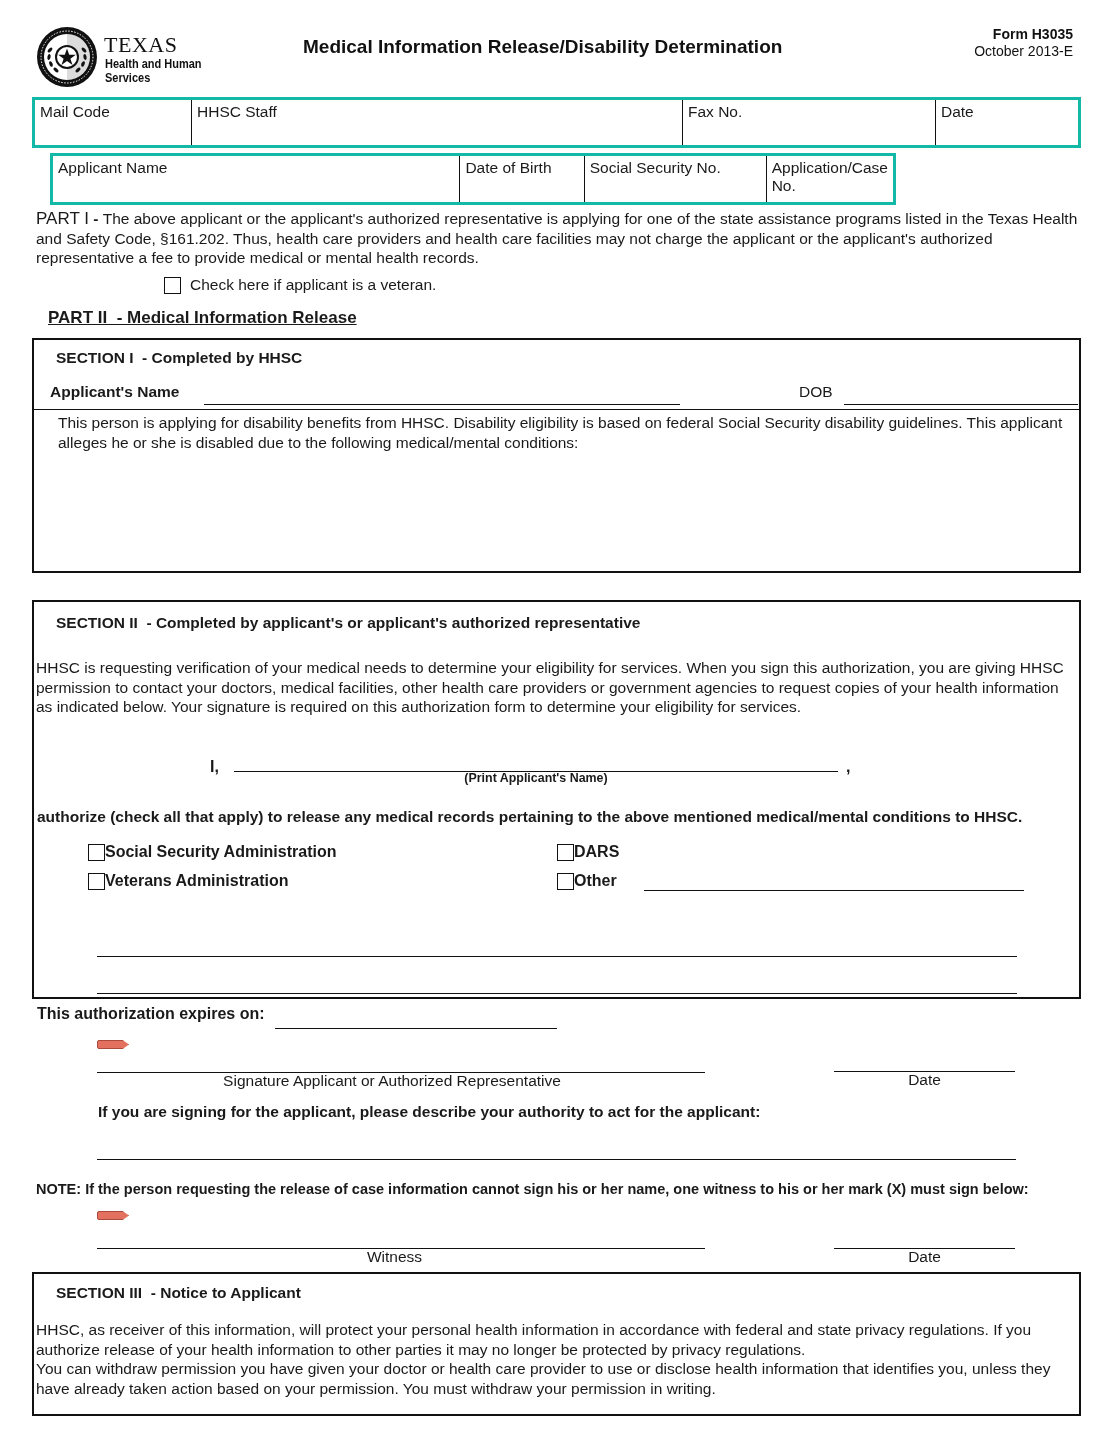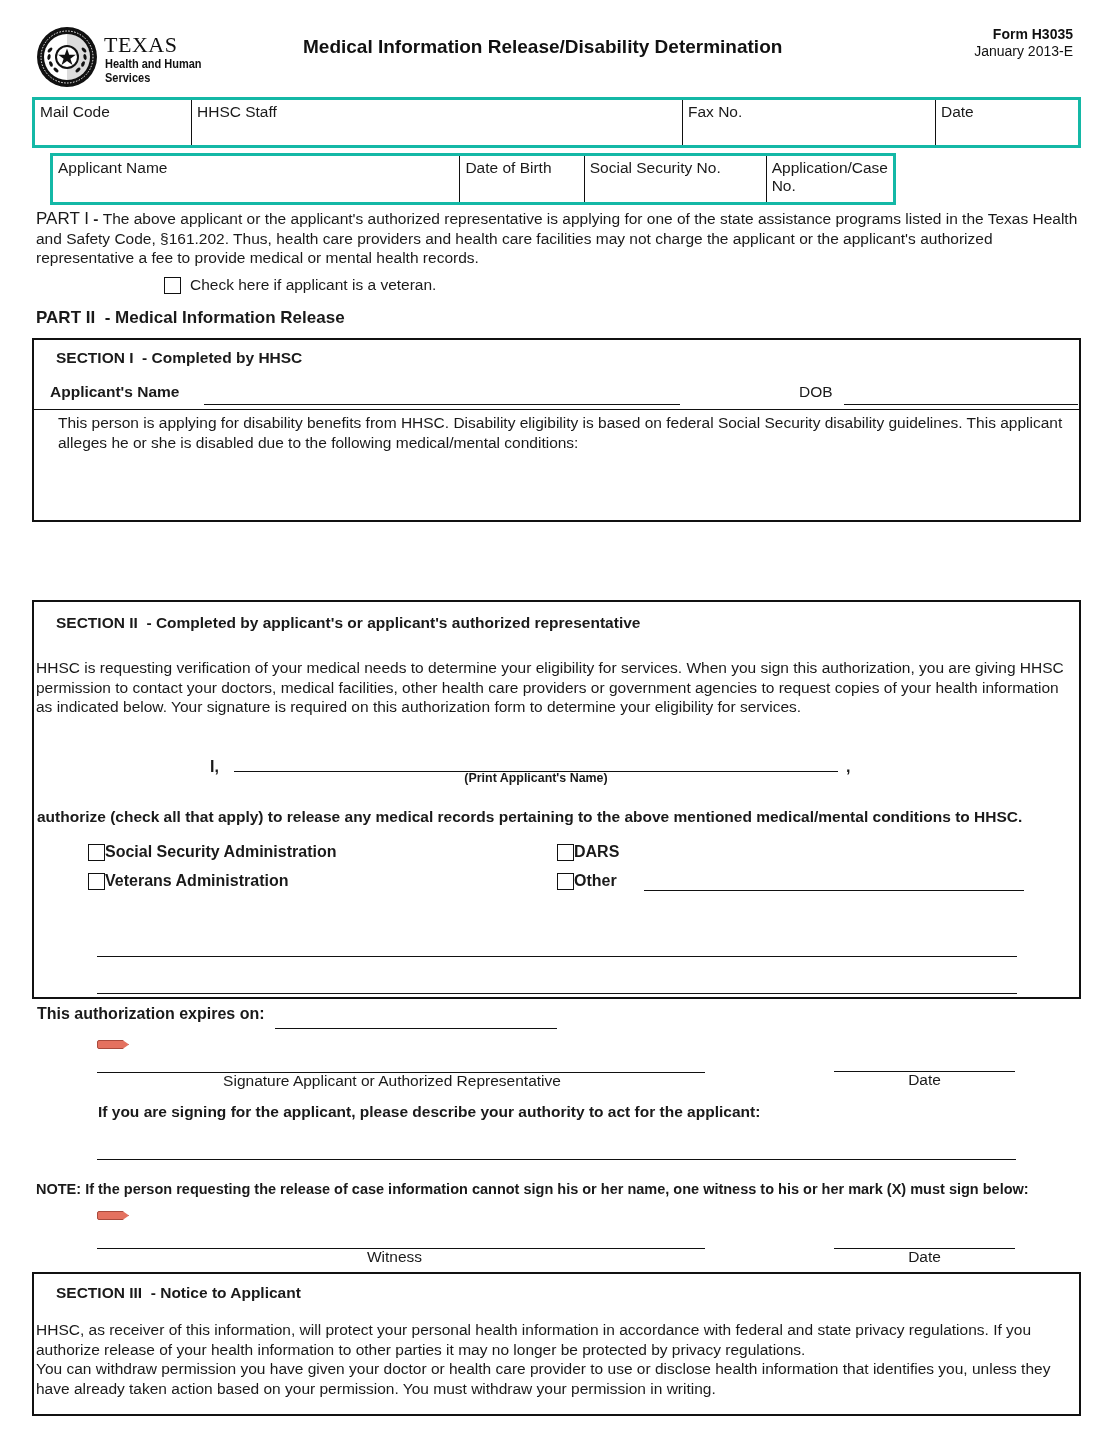--- a/index.html
+++ b/index.html
@@ -15,24 +15,24 @@
   table.hdr { position: absolute; border-collapse: collapse; border: 3px solid #14b8a6; }
   table.hdr td { border-left: 1.5px solid #111; vertical-align: top; padding: 3px 5px; font-size: 15.5px; color: #1a1a1a; }
   table.hdr td:first-child { border-left: none; }
   .t1 { left: 32px; top: 97px; width: 1049px; height: 51px; }
   .t2 { left: 50px; top: 153px; width: 846px; height: 52px; }
 
   .part1 { left: 36px; top: 209px; width: 1045px; font-size: 15.5px; line-height: 19.5px; }
   .part1 .lbl { font-size: 17px; }
   .cb { display: inline-block; width: 17px; height: 17px; border: 1.4px solid #111; background: #fff; box-sizing: border-box; }
   .veteran { left: 164px; top: 276px; font-size: 15.5px; display: flex; align-items: center; gap: 9px; }
-  .part2 { left: 36px; top: 308px; font-size: 17px; font-weight: bold; }
+  .part2 { left: 48px; top: 308px; font-size: 17px; font-weight: bold; text-decoration: underline; }
 
   .box { position: absolute; border: 2px solid #111; box-sizing: border-box; }
-  .sec1 { left: 32px; top: 338px; width: 1049px; height: 184px; }
+  .sec1 { left: 32px; top: 338px; width: 1049px; height: 235px; }
   .sec-title { font-size: 15.5px; font-weight: bold; }
   .line { position: absolute; height: 0; border-top: 1.2px solid #111; }
 
   .body-txt { font-size: 15.5px; line-height: 19.5px; }
   .bold { font-weight: bold; }
   .sec2 { left: 32px; top: 600px; width: 1049px; height: 399px; }
   .chk-row { position: absolute; display: flex; align-items: center; font-size: 16px; font-weight: bold; }
   .sec3 { left: 32px; top: 1272px; width: 1049px; height: 144px; }
   .sign-tag { position: absolute; width: 30px; height: 7px; background: #e4715f; border: 1px solid #a94a3c; border-radius: 2px 0 0 2px; clip-path: polygon(0 0, 80% 0, 100% 50%, 80% 100%, 0 100%); }
   .center-lbl { position: absolute; font-size: 15.5px; text-align: center; }
@@ -62,21 +62,21 @@
   </svg>
 </div>
 <div class="abs logo-texas">TEXAS</div>
 <div class="abs logo-sub">
   <div>Health and Human</div>
   <div>Services</div>
 </div>
 <div class="abs title">Medical Information Release/Disability Determination</div>
 <div class="abs form-id">
   <div class="num">Form H3035</div>
-  <div>January 2013-E</div>
+  <div>October 2013-E</div>
 </div>
 
 <table class="hdr t1">
   <tbody>
       <tr>
     <td style="width:146px"><span>Mail Code</span></td>
     <td style="width:480px"><span>HHSC Staff</span></td>
     <td style="width:242px"><span>Fax No.</span></td>
     <td><span>Date</span></td>
   </tr>

